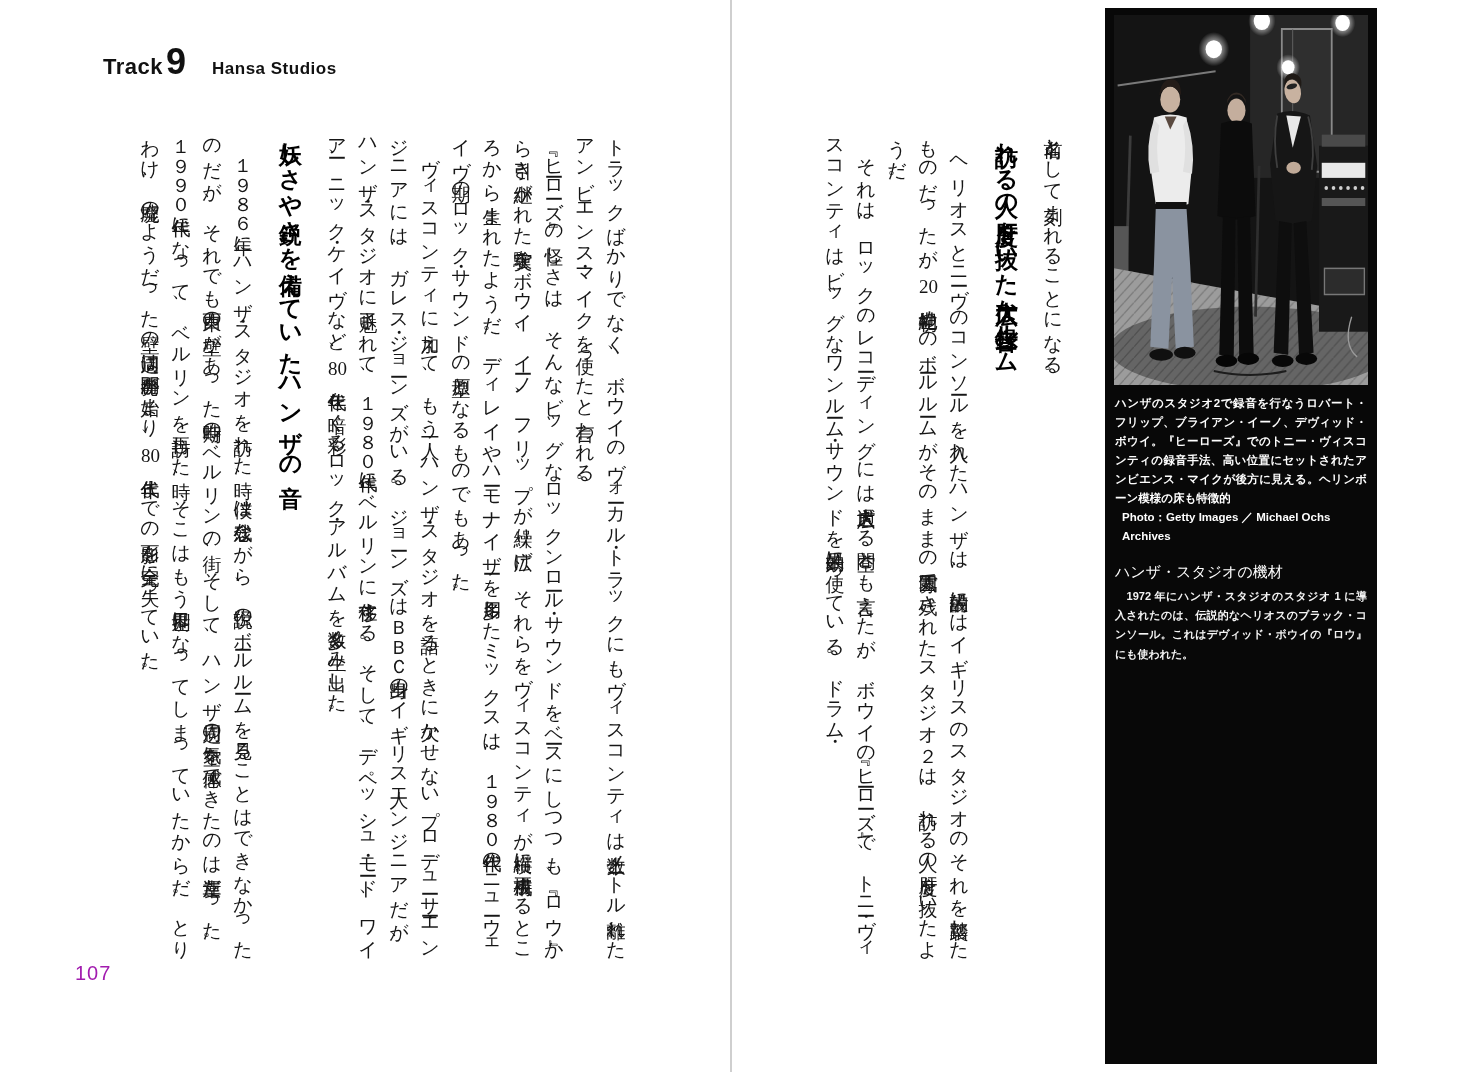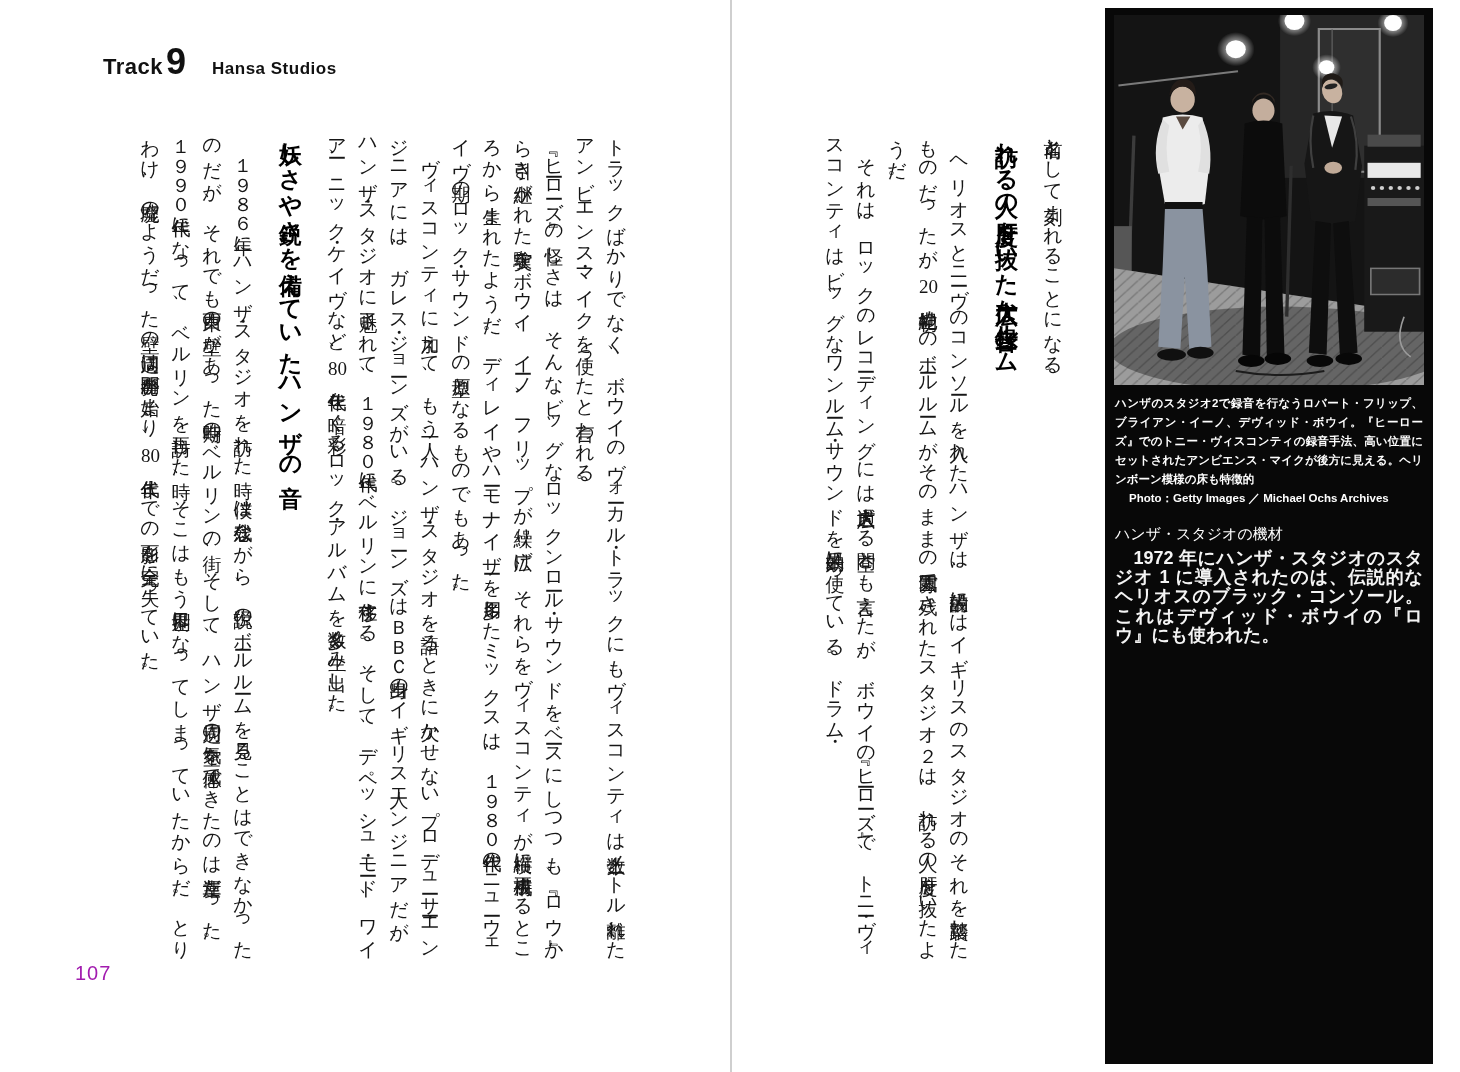--- a/index.html
+++ b/index.html
@@ -25,30 +25,30 @@
   .vpara.indent{text-indent:19px;}
   .vheading{display:block;font-family:"Liberation Sans","DejaVu Sans",sans-serif;font-weight:bold;
     font-size:23px;line-height:36px;margin-right:13px;margin-left:14px;color:#000;}
   .tcy{text-combine-upright:all;}
 
   
   .page-number{position:absolute;left:75px;top:962px;font-family:"Liberation Sans","DejaVu Sans",sans-serif;
     font-size:20px;color:#a21caf;letter-spacing:1px;}
 
   
-  .sidebar{position:absolute;left:1105px;top:8px;width:328px;height:1056px;background:#080808;color:#fff;
+  .sidebar{position:absolute;left:1105px;top:8px;width:272px;height:1056px;background:#080808;color:#fff;
     font-family:"Liberation Sans","DejaVu Sans",sans-serif;box-sizing:border-box;}
   .photo-wrap{margin:7px 9px 0 9px;height:370px;overflow:hidden;background:#101010;}
   .photo-wrap svg{display:block;width:100%;height:100%;}
   .photo-caption{margin:9px 10px 0 10px;font-size:11.5px;line-height:19px;font-weight:bold;
     text-align:justify;color:#fefefe;}
-  .photo-credit{margin:0 24px;font-size:11.5px;line-height:19px;font-weight:bold;color:#fefefe;}
+  .photo-credit{margin:0 17px;font-size:11.5px;line-height:19px;font-weight:bold;color:#fefefe;}
   .side-heading{margin:16px 10px 0 10px;font-size:15px;line-height:20px;font-weight:normal;color:#fff;}
   .side-paras{margin:5px 10px 0 10px;}
-  .side-para{margin:0;font-size:18px;line-height:19.2px;font-weight:bold;text-align:justify;color:#f4f4f4;}
+  .side-para{margin:0;font-size:11px;line-height:19.2px;font-weight:bold;text-align:justify;color:#f4f4f4;}
 </style>
 </head>
 <body>
 
 <div id="spread">
 
   <div class="track-header">
     <span class="track-label">Track</span>
     <span class="track-number">9</span>
     <span class="studio-title">Hansa Studios</span>

